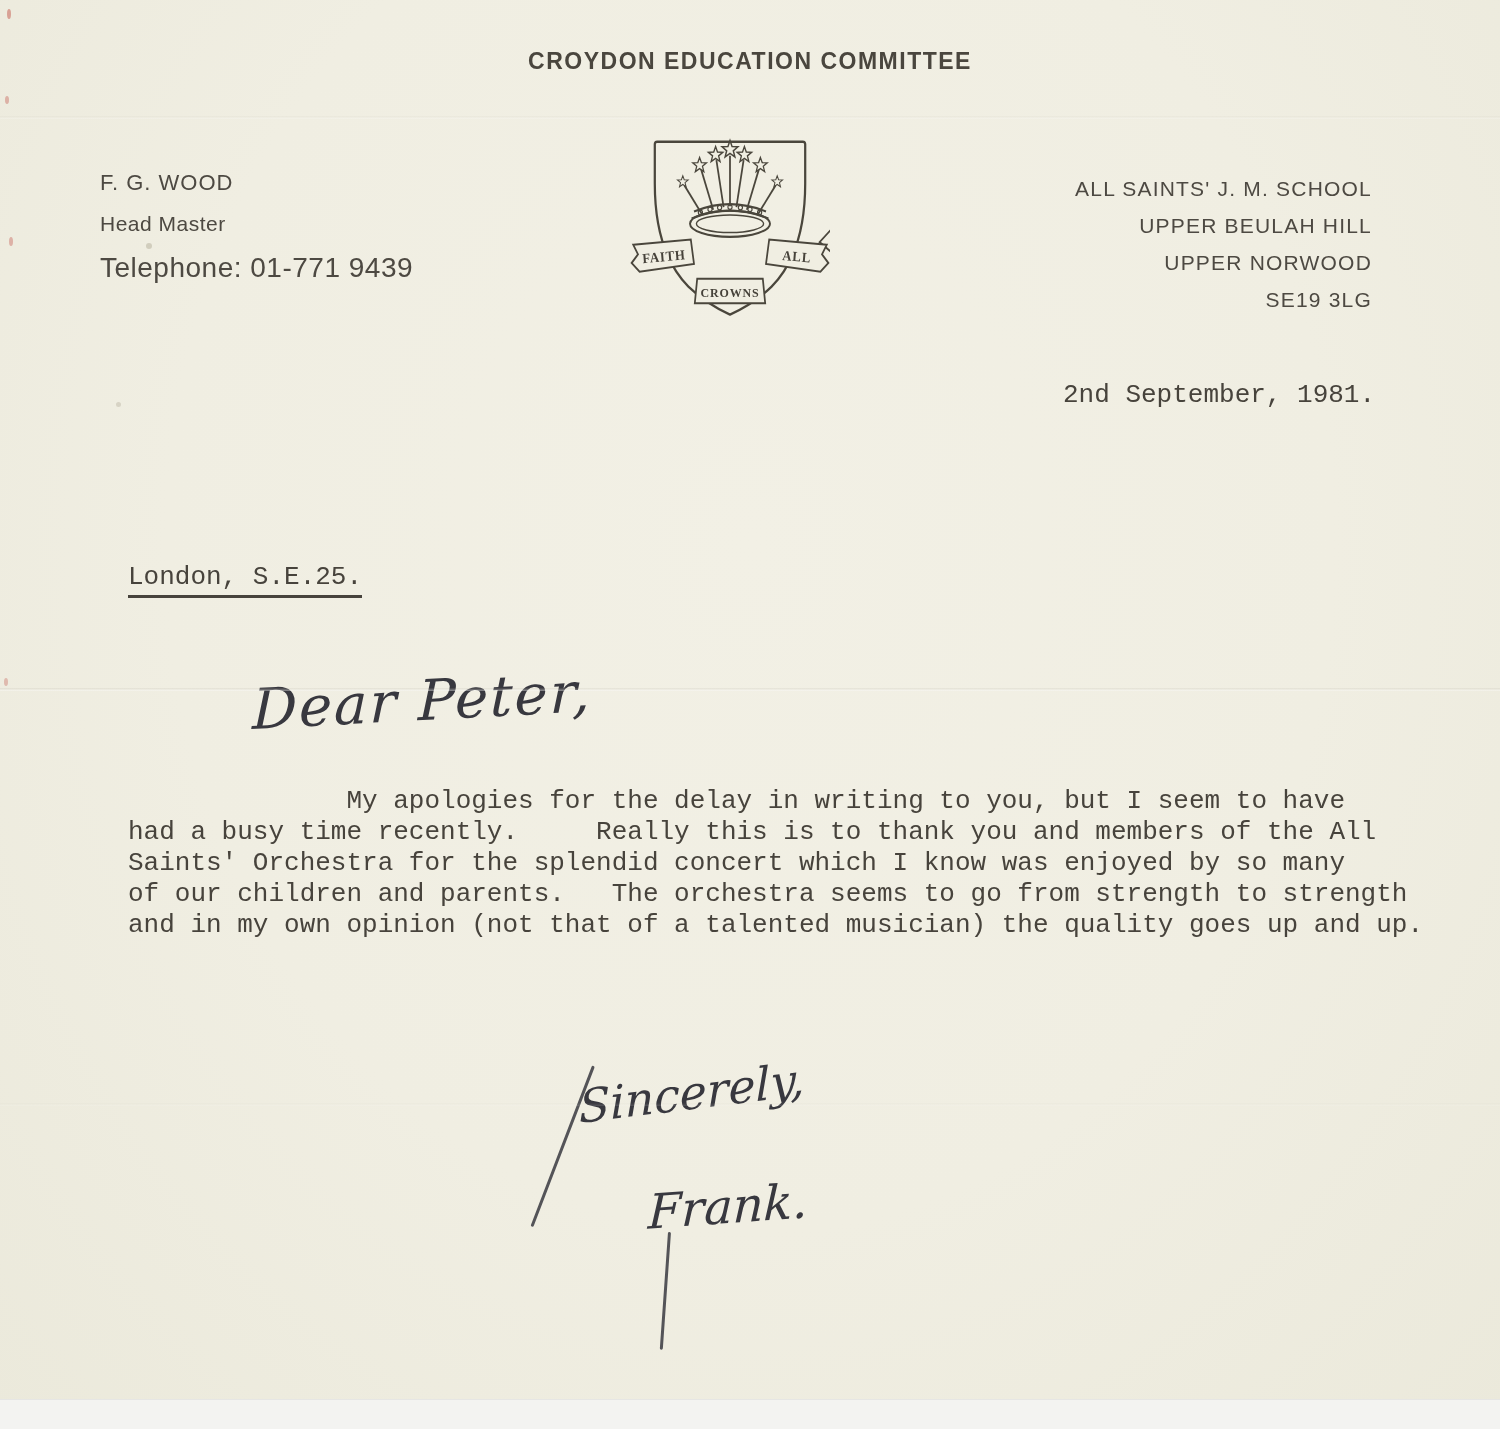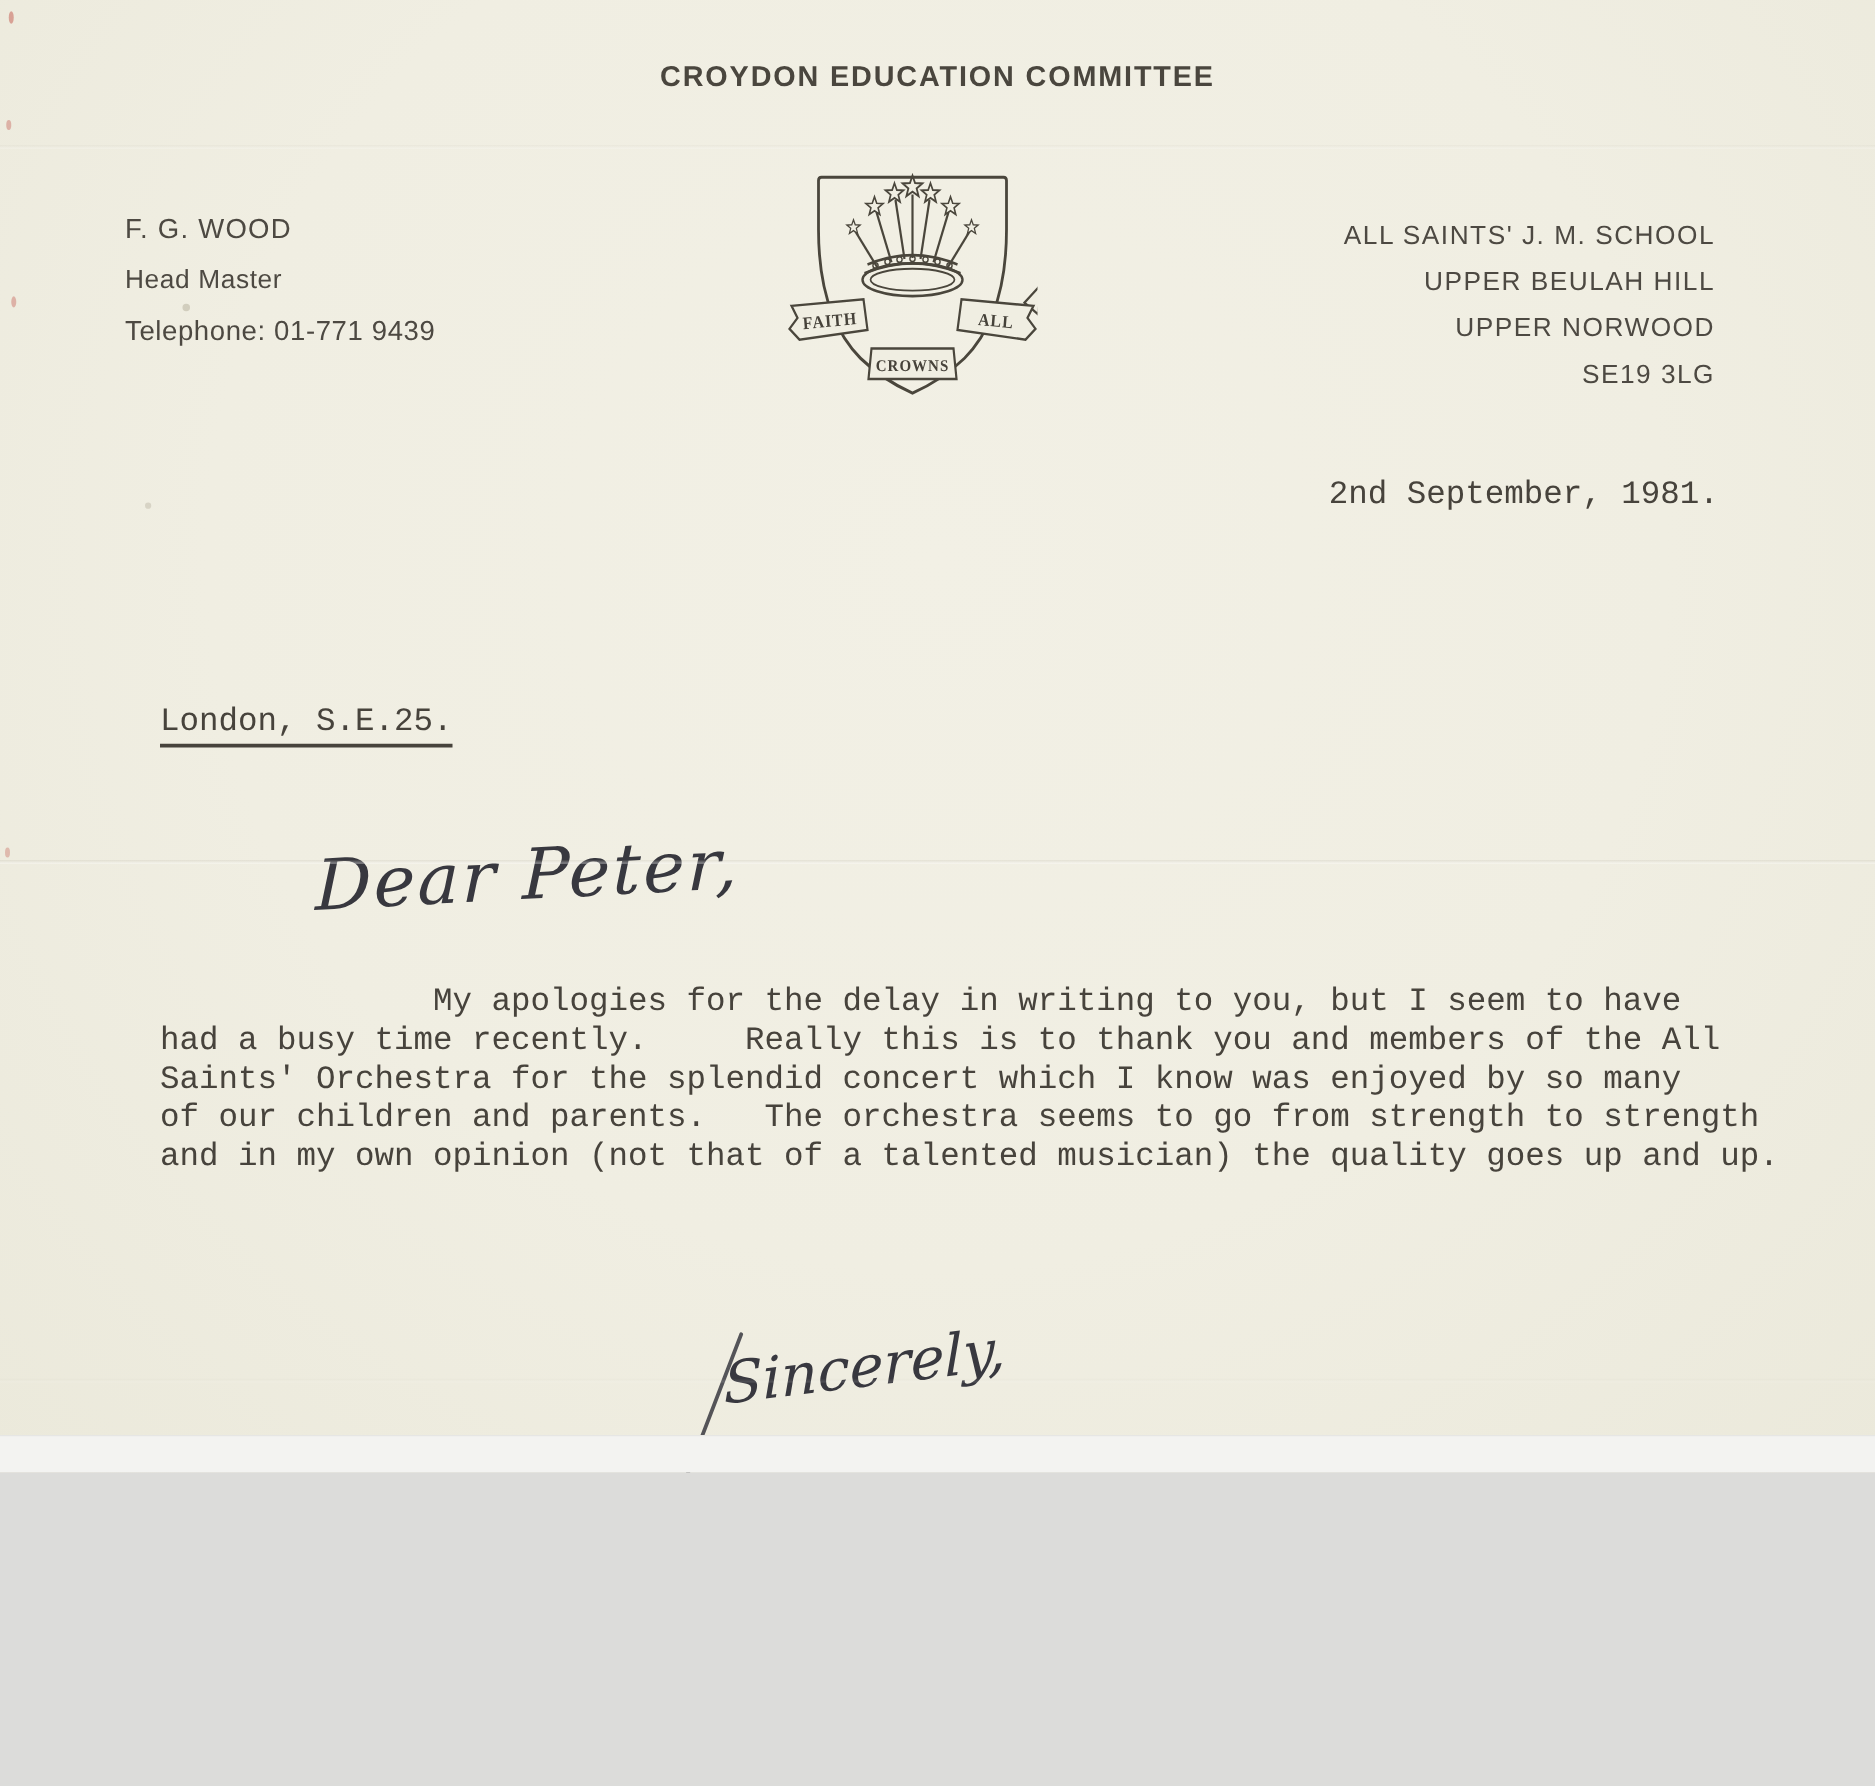--- a/index.html
+++ b/index.html
@@ -1,33 +1,33 @@
 <!DOCTYPE html>
 <html><head>
 <meta charset="utf-8">
 <style>
   * { margin:0; padding:0; box-sizing:border-box; }
   html,body { background:#dcdcda; }
   .page {
-    position:relative; width:1500px; height:1178px; overflow:hidden;
+    position:relative; width:1500px; height:1429px; overflow:hidden;
     background: radial-gradient(ellipse at 50% 38%, #f2f0e5 0%, #f0eee2 55%, #ebe9db 100%);
     font-family:"Liberation Sans", sans-serif;
   }
   .abs { position:absolute; }
   .print { font-family:"Liberation Sans", sans-serif; color:#4d4942; }
   .typew { font-family:"Liberation Mono","DejaVu Sans Mono", monospace; color:#47433c; }
   .lines { white-space:pre; }
   .hand { font-family:"DejaVu Serif", serif; font-style:italic; color:#38383f; }
 
   .header-title { left:0; top:48px; width:100%; text-align:center;
     font-size:23px; font-weight:bold; letter-spacing:1.5px; color:#4a463e; }
 
   .sender-name { left:100px; top:170px; font-size:22px; letter-spacing:1px; }
   .sender-role { left:100px; top:212px; font-size:21px; letter-spacing:.5px; }
-  .sender-tel  { left:100px; top:252px; font-size:22px; letter-spacing:.5px; }
+  .sender-tel  { left:100px; top:252px; font-size:28px; letter-spacing:.5px; }
 
   .school-block { right:128px; top:170px; text-align:right;
     font-size:21px; letter-spacing:1.2px; line-height:37px; }
 
   .crest { left:630px; top:133px; }
 
   .date-line { left:1063px; top:380px; font-size:26px; }
 
   .recipient { left:128px; top:462px; font-size:26px; line-height:33px; }
   .recipient-last { left:128px; top:561px; font-size:26px; line-height:33px;

